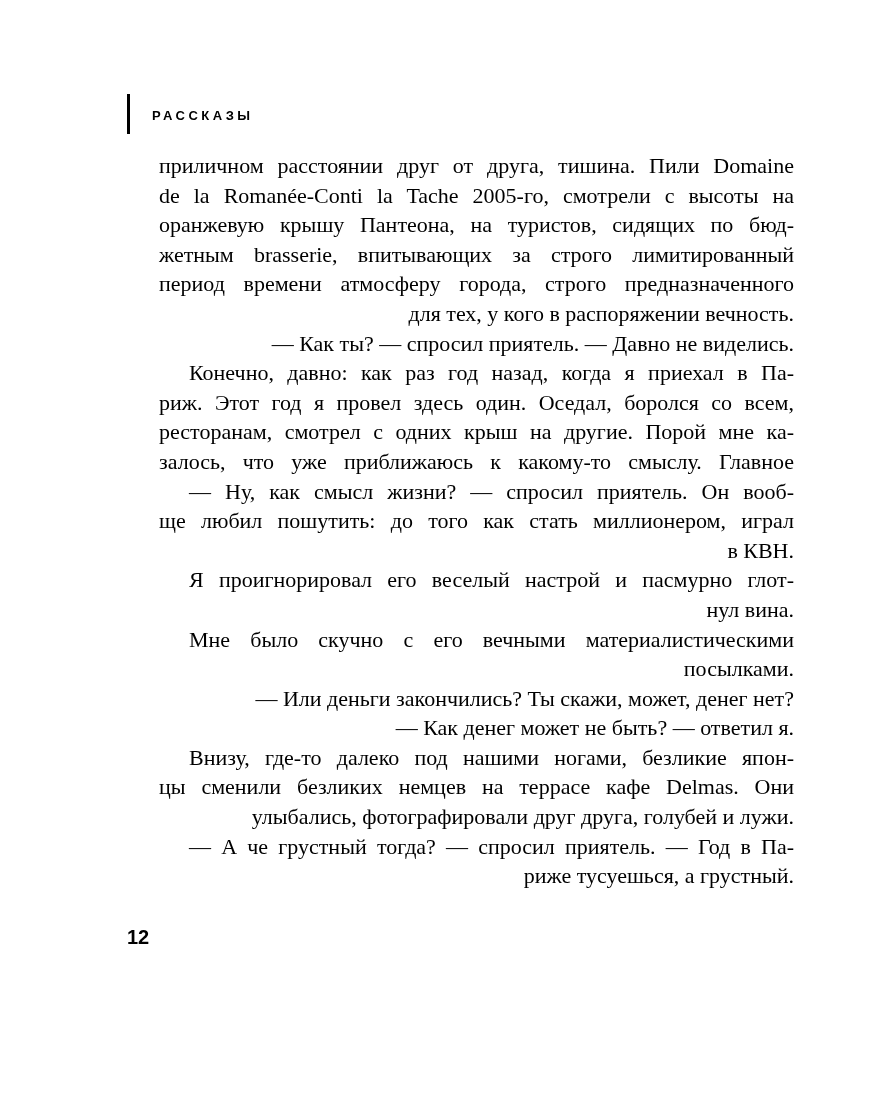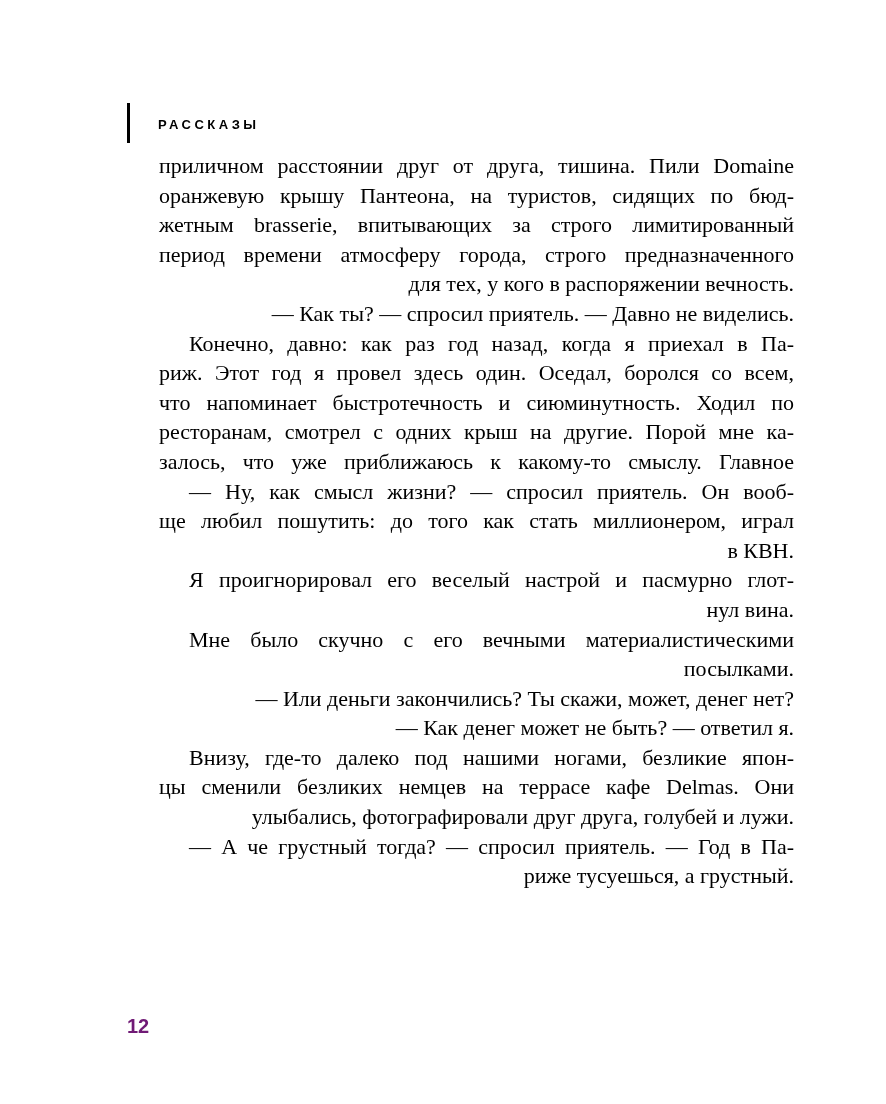--- a/index.html
+++ b/index.html
@@ -12,25 +12,24 @@
     width: 886px;
     height: 1104px;
     background: #ffffff;
     color: #000000;
     overflow: hidden;
   }
   
   .running-head {
     position: absolute;
     left: 127px;
-    top: 103px;
+    top: 94px;
     display: flex;
     align-items: center;
     height: 40px;
-    gap: 6px;
   }
   .head-rule {
     display: inline-block;
     width: 3px;
     height: 40px;
     background: #000000;
     margin-right: 22px;
   }
   .head-label {
     font-family: "Liberation Sans", sans-serif;
@@ -64,52 +63,52 @@
     text-align-last: justify;
     text-justify: inter-word;
   }
   .line.indent {
     padding-left: 30px;
   }
   
   .page-number {
     position: absolute;
     left: 127px;
-    top: 1015px;
+    top: 926px;
     font-family: "Liberation Sans", sans-serif;
     font-weight: bold;
     font-size: 20px;
-    color: #701a75;
+    color: #000000;
   }
 </style>
 </head>
 <body>
 
 <div class="page">
 
   <header class="running-head">
     <span class="head-rule"></span>
     <span class="head-label">РАССКАЗЫ</span>
   </header>
 
   <main class="body-text" id="paragraphs">
       <div class="para">
         <div class="line just">приличном расстоянии друг от друга, тишина. Пили Domaine</div>
+        <div class="line just">de la Romanée-Conti la Tache 2005-го, смотрели с высоты на</div>
         <div class="line just">оранжевую крышу Пантеона, на туристов, сидящих по бюд-</div>
         <div class="line just">жетным brasserie, впитывающих за строго лимитированный</div>
         <div class="line just">период времени атмосферу города, строго предназначенного</div>
         <div class="line">для тех, у кого в распоряжении вечность.</div>
       </div>
       <div class="para">
         <div class="line indent">— Как ты? — спросил приятель. — Давно не виделись.</div>
       </div>
       <div class="para">
         <div class="line just indent">Конечно, давно: как раз год назад, когда я приехал в Па-</div>
         <div class="line just">риж. Этот год я провел здесь один. Оседал, боролся со всем,</div>
-        <div class="line just">что напоминает быстротечность и сиюминутность. Ходил по</div>
         <div class="line just">ресторанам, смотрел с одних крыш на другие. Порой мне ка-</div>
         <div class="line just">залось, что уже приближаюсь к какому-то смыслу. Главное</div>
       </div>
       <div class="para">
         <div class="line just indent">— Ну, как смысл жизни? — спросил приятель. Он вооб-</div>
         <div class="line just">ще любил пошутить: до того как стать миллионером, играл</div>
         <div class="line">в КВН.</div>
       </div>
       <div class="para">
         <div class="line just indent">Я проигнорировал его веселый настрой и пасмурно глот-</div>

